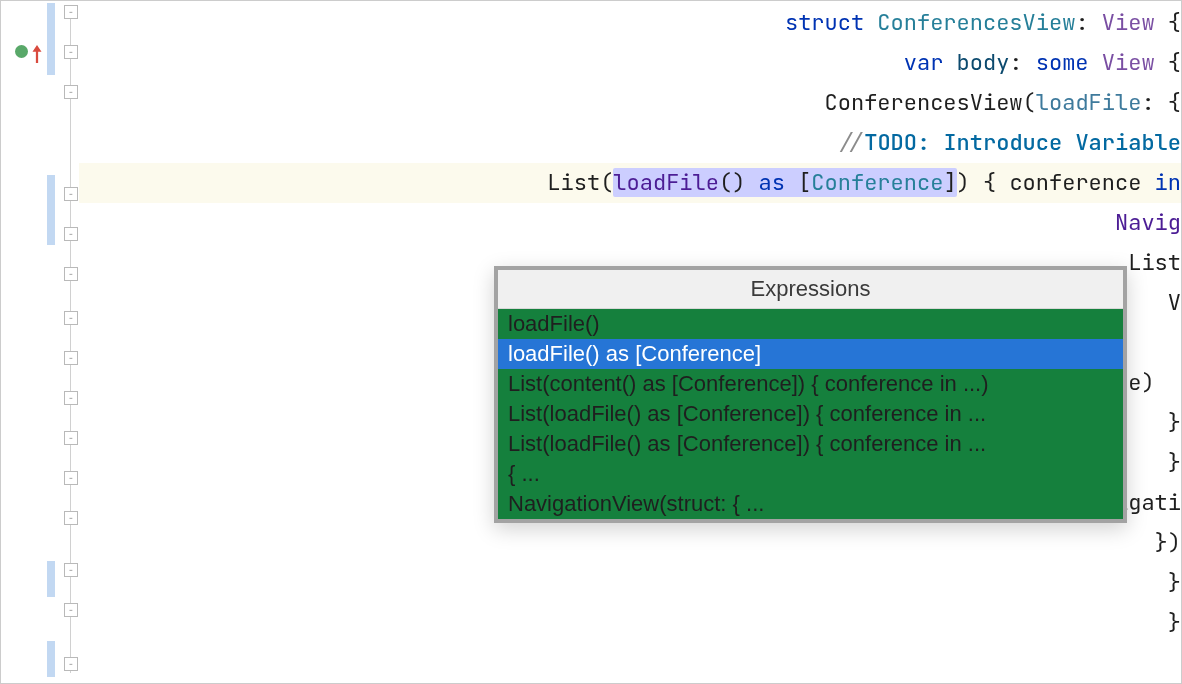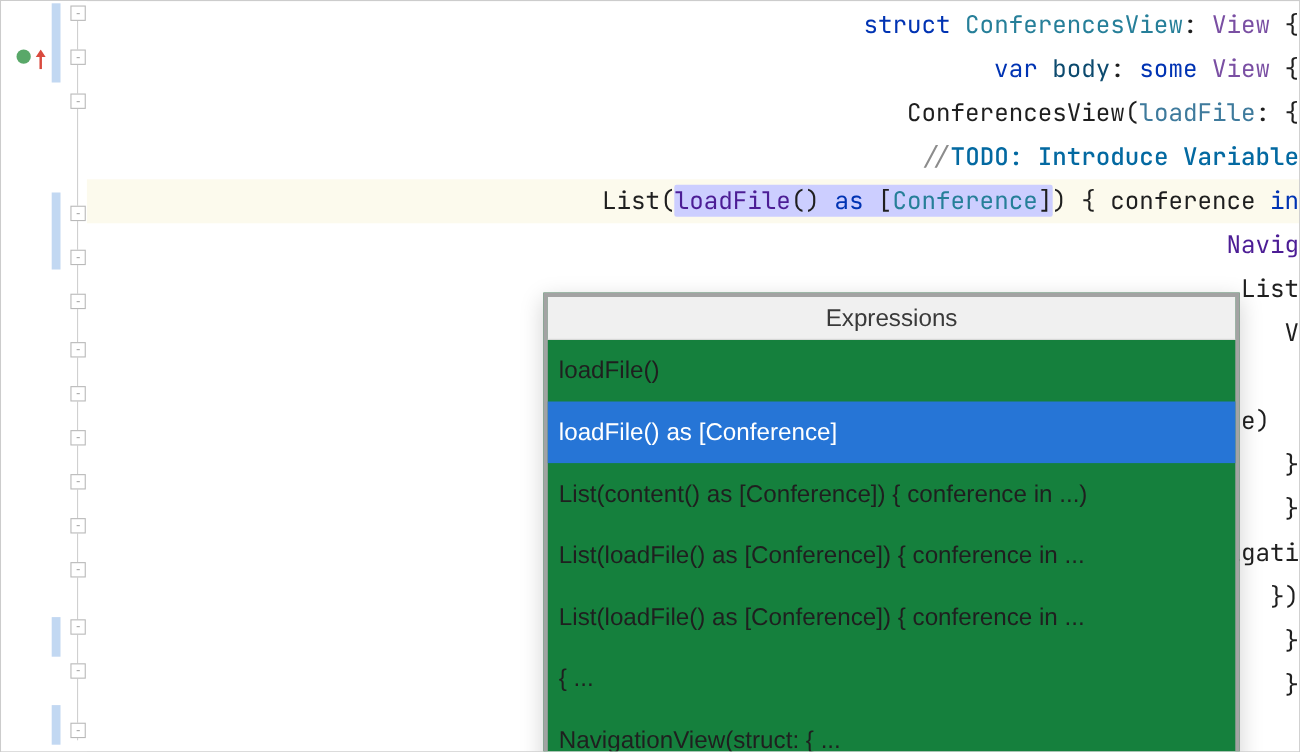--- a/index.html
+++ b/index.html
@@ -124,21 +124,21 @@
   }
   .popup-header {
     background: #f0f0f0;
     text-align: center;
     padding: 6px 0;
     color: #3a3a3a;
     border-bottom: 1px solid #d8d8d8;
     font-size: 22px;
   }
   .popup-item {
-    padding: 14px 10px;
+    padding: 1px 10px;
     color: #1f1f1f;
     cursor: pointer;
     white-space: nowrap;
     overflow: hidden;
     text-overflow: ellipsis;
     font-size: 22px;
     line-height: 28px;
   }
   .popup-item.selected {
     background: #2675d6;

